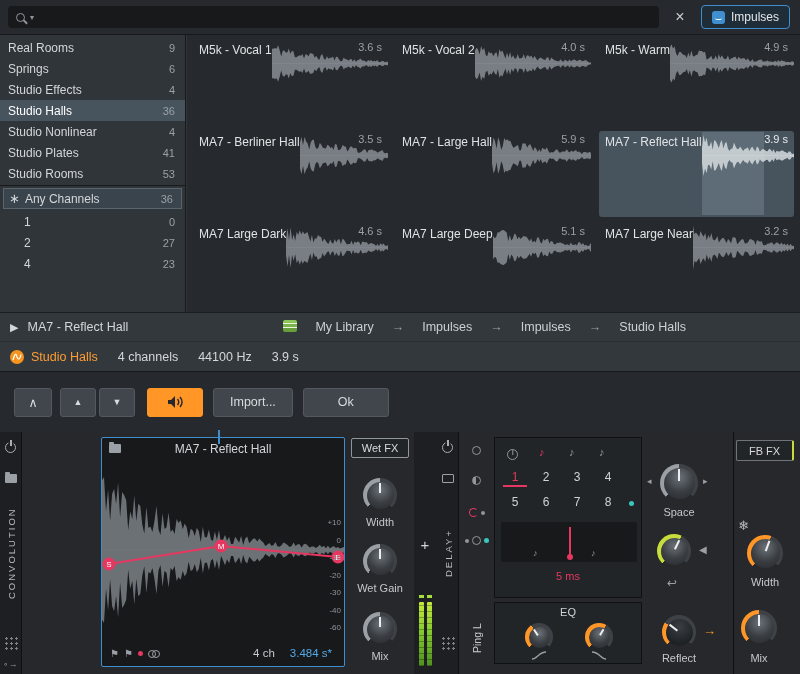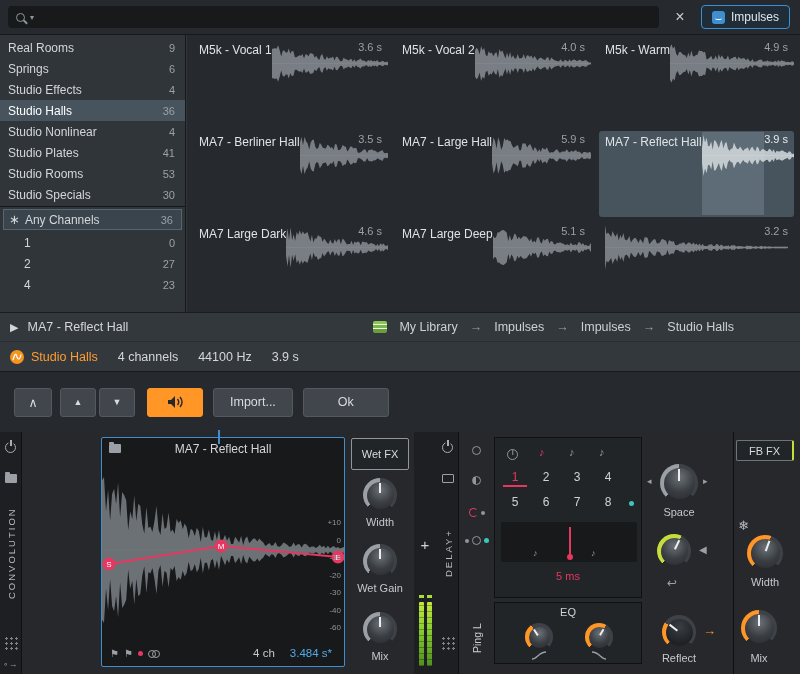--- a/index.html
+++ b/index.html
@@ -34,21 +34,21 @@
 .card{margin:3px 4px;border-radius:3px;display:flex;flex-direction:row;padding:1px 6px 2px;overflow:hidden}
 .card-title{text-align:center;font-size:12px;height:21px;line-height:21px;color:#e0e3e5;white-space:nowrap}
 .card-wave{flex:1;position:relative}
 .card-dur{text-align:right;font-size:11px;color:#9aa0a5;height:15px;line-height:15px}
 .card.sel{background:#47545e}
 .card.sel .card-wave{background:#5d6c76}
 .card.sel .card-dur{color:#e6eaec}
 
 .inforow1{position:absolute;left:0;top:312px;right:0;height:29px;background:#33383d;border-top:1px solid #1b1d1f;display:flex;align-items:center;gap:9px;padding:0 10px;font-size:12.5px}
 .play{font-size:11px;color:#d4d7d9}
-.crumbs{margin-left:auto;display:flex;align-items:center;gap:12px;color:#ccd0d3;margin-right:56px}
+.crumbs{margin-left:auto;display:flex;gap:18px;color:#ccd0d3;margin-right:104px}
 .crumbs .sep{color:#9aa0a5}
 .libicon{width:14px;height:12px;border-radius:2px;background:linear-gradient(180deg,#8cc659 0 3px,#e9f3de 3px 4px,#7ab44a 4px 7px,#e9f3de 7px 8px,#689f3c 8px 12px)}
 .inforow2{position:absolute;left:0;top:341px;right:0;height:30px;background:#33383d;display:flex;align-items:center;gap:20px;padding:0 10px;font-size:12.5px;border-top:1px solid #2a2e32}
 .catgroup{display:flex;align-items:center;gap:7px;color:#ff9c33}
 
 .footer{position:absolute;left:0;top:371px;right:0;height:61px;background:#26292d;border-top:1px solid #17191b;display:flex;align-items:center;padding:0 14px}
 .btn{height:29px;background:#41464c;border:1px solid #54595f;border-radius:3px;color:#d8dbdd;display:flex;align-items:center;justify-content:center;font-size:12.5px;padding:0 14px}
 .btn.sq{width:38px;padding:0}
 .btn.arr{width:36px;padding:0;font-size:9px}
 .btn.speaker{width:56px;background:#ff9626;border-color:#ff9626;margin-left:12px}
@@ -95,21 +95,21 @@
 .cw-foot{position:absolute;left:0;right:0;bottom:0;height:26px;display:flex;align-items:center;gap:5px;padding:0 8px;font-size:11.5px}
 .flag{color:#9aa0a5;font-size:10px}
 .reddot{width:5px;height:5px;border-radius:50%;background:#e5375f}
 .chain{width:12px;height:7px;position:relative}
 .chain::before,.chain::after{content:"";position:absolute;width:6px;height:6px;border:1.2px solid #9aa0a5;border-radius:50%;top:0}
 .chain::after{left:4px}
 .cw-ch{margin-left:auto;color:#c6cacd}
 .cw-len{color:#53a9e8;margin:0 4px 0 10px}
 
 .wetfx{position:absolute;left:347px;top:0;width:66px;bottom:0}
-.fxhead{position:absolute;top:6px;left:4px;right:4px;height:32px;border:1px solid #8f969c;background:#222528;display:flex;align-items:center;justify-content:center;font-size:11px;color:#d8dbdd;border-radius:2px}
+.fxhead{position:absolute;top:6px;left:4px;right:4px;height:20px;border:1px solid #8f969c;background:#222528;display:flex;align-items:center;justify-content:center;font-size:11px;color:#d8dbdd;border-radius:2px}
 .meter-col{position:absolute;left:414px;top:0;width:23px;bottom:0;background:#1d1f22}
 .plus{position:absolute;left:2px;top:104px;width:18px;text-align:center;font-size:15px;color:#d4d7d9}
 .peaks{position:absolute;left:5px;bottom:76px;display:flex;gap:3px}
 .peaks i{width:5px;height:3px;background:#a6de3a}
 .meter{position:absolute;left:5px;bottom:8px;display:flex;gap:3px}
 .meter i{width:5px;height:64px;border-radius:1px;background:
  repeating-linear-gradient(to top,rgba(0,0,0,.28) 0 1px,transparent 1px 6px),
  linear-gradient(to top,#4f8f1f,#86cc2f 55%,#c4e83c)}
 
 .dly-modes{position:absolute;left:23px;top:0;width:33px;bottom:0}
@@ -187,24 +187,20 @@
           <span class="count">4</span>
         </div>
       <div class="sb-row">
           <span>Studio Plates</span>
           <span class="count">41</span>
         </div>
       <div class="sb-row">
           <span>Studio Rooms</span>
           <span class="count">53</span>
         </div>
-      <div class="sb-row">
-          <span>Studio Specials</span>
-          <span class="count">30</span>
-        </div>
       <div class="sb-div"></div>
       <div class="chan-head">
         <span class="star">∗</span>
         <span>Any Channels</span>
         <span class="count">36</span>
       </div>
       <div class="chan-row">
           <span>1</span>
           <span class="count">0</span>
         </div>
@@ -293,20 +289,21 @@
           <div class="card-title">MA7 Large Deep</div>
           <div class="card-wave">
             <svg width="183" height="47" style="position:absolute;inset:0">
               <line x1="0" y1="23.5" x2="183" y2="23.5" stroke="#878d93" stroke-opacity="0.45"></line>
               <polygon points="0.0,11.8 1.5,13.9 3.0,13.4 4.6,8.2 6.1,8.6 7.6,7.0 9.2,6.2 10.7,5.9 12.2,7.3 13.7,8.4 15.3,17.3 16.8,11.1 18.3,16.4 19.8,14.4 21.4,9.7 22.9,10.6 24.4,15.2 25.9,12.5 27.4,15.0 29.0,13.6 30.5,12.1 32.0,12.6 33.5,12.7 35.1,14.9 36.6,17.2 38.1,14.3 39.6,18.5 41.2,16.7 42.7,18.6 44.2,13.5 45.8,13.4 47.3,18.1 48.8,19.4 50.3,14.7 51.9,16.7 53.4,15.1 54.9,14.7 56.4,19.6 57.9,17.1 59.5,17.6 61.0,20.2 62.5,20.3 64.0,18.7 65.6,19.0 67.1,18.3 68.6,19.2 70.2,19.5 71.7,20.8 73.2,20.8 74.7,20.3 76.3,21.6 77.8,18.6 79.3,20.8 80.8,21.0 82.4,20.3 83.9,21.6 85.4,18.3 86.9,18.3 88.5,20.7 90.0,19.1 91.5,21.6 93.0,20.8 94.6,21.9 96.1,21.8 97.6,19.3 99.1,20.2 100.7,21.7 102.2,21.2 103.7,21.9 105.2,20.2 106.8,21.4 108.3,22.4 109.8,21.1 111.3,22.3 112.9,20.9 114.4,21.8 115.9,22.0 117.4,21.9 119.0,21.9 120.5,21.2 122.0,21.2 123.5,21.8 125.0,22.7 126.6,21.2 128.1,21.7 129.6,21.4 131.2,22.0 132.7,21.9 134.2,21.5 135.7,22.2 137.3,22.5 138.8,22.6 140.3,22.7 141.8,21.9 143.3,22.2 144.9,22.1 146.4,22.4 147.9,22.4 149.4,22.3 151.0,22.7 152.5,22.1 154.0,22.3 155.5,22.4 157.1,22.6 158.6,22.0 160.1,22.2 161.7,22.6 163.2,22.5 164.7,22.4 166.2,22.5 167.8,22.7 169.3,22.2 170.8,22.5 172.3,22.7 173.8,22.5 175.4,22.7 176.9,22.7 178.4,22.4 179.9,22.7 181.5,22.7 183.0,22.7 183.0,24.3 181.5,24.3 179.9,24.3 178.4,24.6 176.9,24.3 175.4,24.3 173.8,24.5 172.3,24.3 170.8,24.5 169.3,24.8 167.8,24.3 166.2,24.5 164.7,24.6 163.2,24.5 161.7,24.4 160.1,24.8 158.6,25.0 157.1,24.4 155.5,24.6 154.0,24.7 152.5,24.9 151.0,24.3 149.4,24.7 147.9,24.6 146.4,24.6 144.9,24.9 143.3,24.8 141.8,25.1 140.3,24.3 138.8,24.4 137.3,24.5 135.7,24.8 134.2,25.5 132.7,25.1 131.2,25.0 129.6,25.6 128.1,25.3 126.6,25.8 125.0,24.3 123.5,25.2 122.0,25.8 120.5,25.8 119.0,25.1 117.4,25.1 115.9,25.0 114.4,25.2 112.9,26.1 111.3,24.7 109.8,25.9 108.3,24.6 106.8,25.6 105.2,26.8 103.7,25.1 102.2,25.8 100.7,25.3 99.1,26.8 97.6,27.7 96.1,25.2 94.6,25.1 93.0,26.2 91.5,25.4 90.0,27.9 88.5,26.3 86.9,28.7 85.4,28.7 83.9,25.4 82.4,26.7 80.8,26.0 79.3,26.2 77.8,28.4 76.3,25.4 74.7,26.7 73.2,26.2 71.7,26.2 70.2,27.5 68.6,27.8 67.1,28.7 65.6,28.0 64.0,28.3 62.5,26.7 61.0,26.8 59.5,29.4 57.9,29.9 56.4,27.4 54.9,32.3 53.4,31.9 51.9,30.3 50.3,32.3 48.8,27.6 47.3,28.9 45.8,33.6 44.2,33.5 42.7,28.4 41.2,30.3 39.6,28.5 38.1,32.7 36.6,29.8 35.1,32.1 33.5,34.3 32.0,34.4 30.5,34.9 29.0,33.4 27.4,32.0 25.9,34.5 24.4,31.8 22.9,36.4 21.4,37.3 19.8,32.6 18.3,30.6 16.8,35.9 15.3,29.7 13.7,38.6 12.2,39.7 10.7,41.1 9.2,40.8 7.6,40.0 6.1,38.4 4.6,38.8 3.0,33.6 1.5,33.1 0.0,35.2" fill="#878d93" fill-opacity="0.85"></polygon>
             </svg>
           </div>
           <div class="card-dur">5.1 s</div>
         </div>
       <div class="card">
+          <div class="card-title">MA7 Large Near</div>
           <div class="card-wave">
             <svg width="183" height="47" style="position:absolute;inset:0">
               <line x1="0" y1="23.5" x2="183" y2="23.5" stroke="#878d93" stroke-opacity="0.45"></line>
               <polygon points="0.0,1.3 1.5,10.3 3.0,8.6 4.6,10.6 6.1,12.9 7.6,7.1 9.2,10.8 10.7,12.7 12.2,9.1 13.7,16.4 15.3,10.9 16.8,14.3 18.3,9.1 19.8,15.2 21.4,16.5 22.9,14.9 24.4,11.9 25.9,18.5 27.4,16.2 29.0,14.2 30.5,13.8 32.0,16.1 33.5,18.9 35.1,15.1 36.6,16.8 38.1,19.2 39.6,13.2 41.2,13.3 42.7,14.1 44.2,20.3 45.8,18.4 47.3,16.7 48.8,15.3 50.3,15.2 51.9,19.4 53.4,19.2 54.9,18.6 56.4,15.4 57.9,15.1 59.5,16.3 61.0,16.4 62.5,20.9 64.0,16.0 65.6,16.9 67.1,17.8 68.6,17.0 70.2,20.9 71.7,21.3 73.2,20.7 74.7,19.5 76.3,19.4 77.8,18.5 79.3,18.5 80.8,21.1 82.4,19.2 83.9,18.2 85.4,19.3 86.9,20.4 88.5,18.5 90.0,20.7 91.5,19.5 93.0,21.6 94.6,19.4 96.1,21.9 97.6,19.7 99.1,21.9 100.7,21.7 102.2,22.3 103.7,20.8 105.2,20.4 106.8,20.3 108.3,22.1 109.8,21.9 111.3,20.1 112.9,20.2 114.4,22.3 115.9,20.6 117.4,21.3 119.0,22.4 120.5,21.7 122.0,22.1 123.5,21.3 125.0,22.7 126.6,21.0 128.1,21.4 129.6,21.1 131.2,22.7 132.7,22.1 134.2,22.0 135.7,22.2 137.3,22.3 138.8,22.7 140.3,22.7 141.8,21.6 143.3,22.0 144.9,21.8 146.4,21.9 147.9,22.7 149.4,22.5 151.0,22.0 152.5,22.7 154.0,22.7 155.5,22.1 157.1,22.1 158.6,22.7 160.1,22.0 161.7,22.7 163.2,22.5 164.7,22.2 166.2,22.7 167.8,22.7 169.3,22.7 170.8,22.4 172.3,22.7 173.8,22.5 175.4,22.7 176.9,22.6 178.4,22.7 179.9,22.5 181.5,22.7 183.0,22.7 183.0,24.3 181.5,24.3 179.9,24.5 178.4,24.3 176.9,24.4 175.4,24.3 173.8,24.5 172.3,24.3 170.8,24.6 169.3,24.3 167.8,24.3 166.2,24.3 164.7,24.8 163.2,24.5 161.7,24.3 160.1,25.0 158.6,24.3 157.1,24.9 155.5,24.9 154.0,24.3 152.5,24.3 151.0,25.0 149.4,24.5 147.9,24.3 146.4,25.1 144.9,25.2 143.3,25.0 141.8,25.4 140.3,24.3 138.8,24.3 137.3,24.7 135.7,24.8 134.2,25.0 132.7,24.9 131.2,24.3 129.6,25.9 128.1,25.6 126.6,26.0 125.0,24.3 123.5,25.7 122.0,24.9 120.5,25.3 119.0,24.6 117.4,25.7 115.9,26.4 114.4,24.7 112.9,26.8 111.3,26.9 109.8,25.1 108.3,24.9 106.8,26.7 105.2,26.6 103.7,26.2 102.2,24.7 100.7,25.3 99.1,25.1 97.6,27.3 96.1,25.1 94.6,27.6 93.0,25.4 91.5,27.5 90.0,26.3 88.5,28.5 86.9,26.6 85.4,27.7 83.9,28.8 82.4,27.8 80.8,25.9 79.3,28.5 77.8,28.5 76.3,27.6 74.7,27.5 73.2,26.3 71.7,25.7 70.2,26.1 68.6,30.0 67.1,29.2 65.6,30.1 64.0,31.0 62.5,26.1 61.0,30.6 59.5,30.7 57.9,31.9 56.4,31.6 54.9,28.4 53.4,27.8 51.9,27.6 50.3,31.8 48.8,31.7 47.3,30.3 45.8,28.6 44.2,26.7 42.7,32.9 41.2,33.7 39.6,33.8 38.1,27.8 36.6,30.2 35.1,31.9 33.5,28.1 32.0,30.9 30.5,33.2 29.0,32.8 27.4,30.8 25.9,28.5 24.4,35.1 22.9,32.1 21.4,30.5 19.8,31.8 18.3,37.9 16.8,32.7 15.3,36.1 13.7,30.6 12.2,37.9 10.7,34.3 9.2,36.2 7.6,39.9 6.1,34.1 4.6,36.4 3.0,38.4 1.5,36.7 0.0,45.7" fill="#878d93" fill-opacity="0.85"></polygon>
             </svg>
           </div>
           <div class="card-dur">3.2 s</div>
         </div>
     </div>
 

